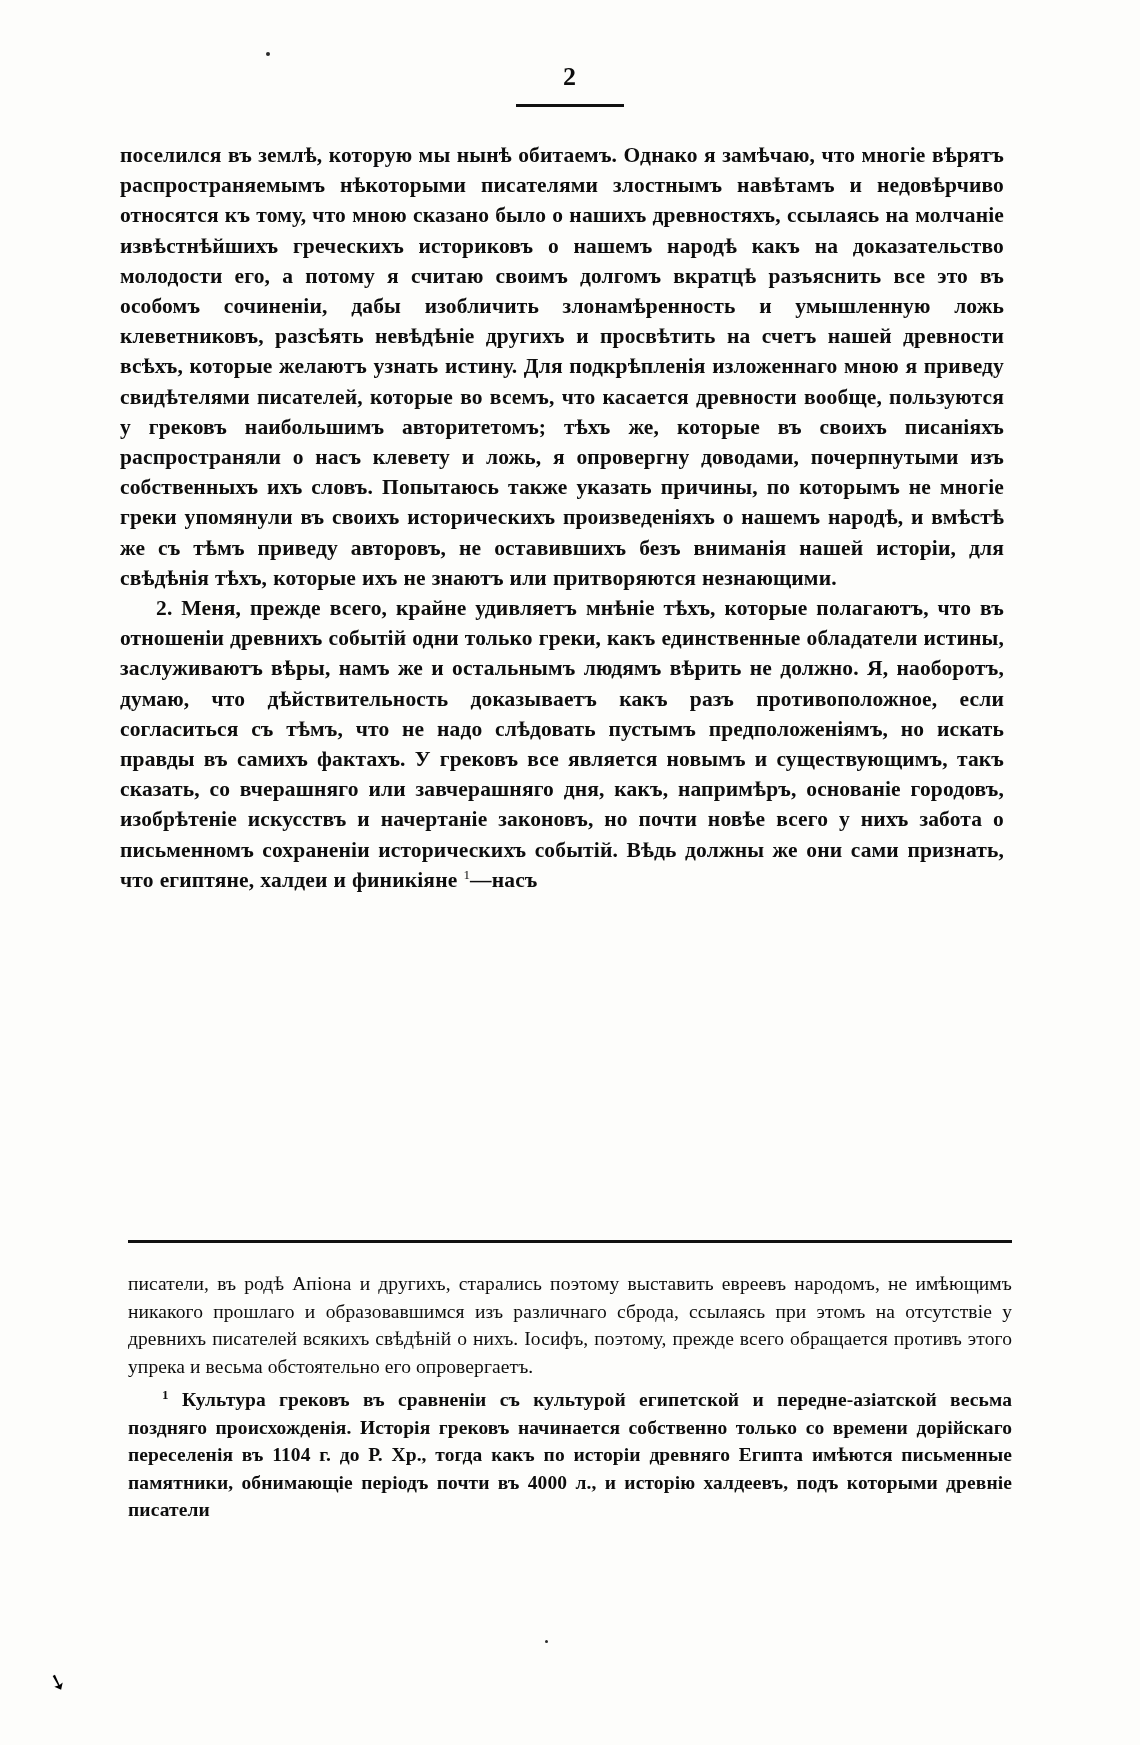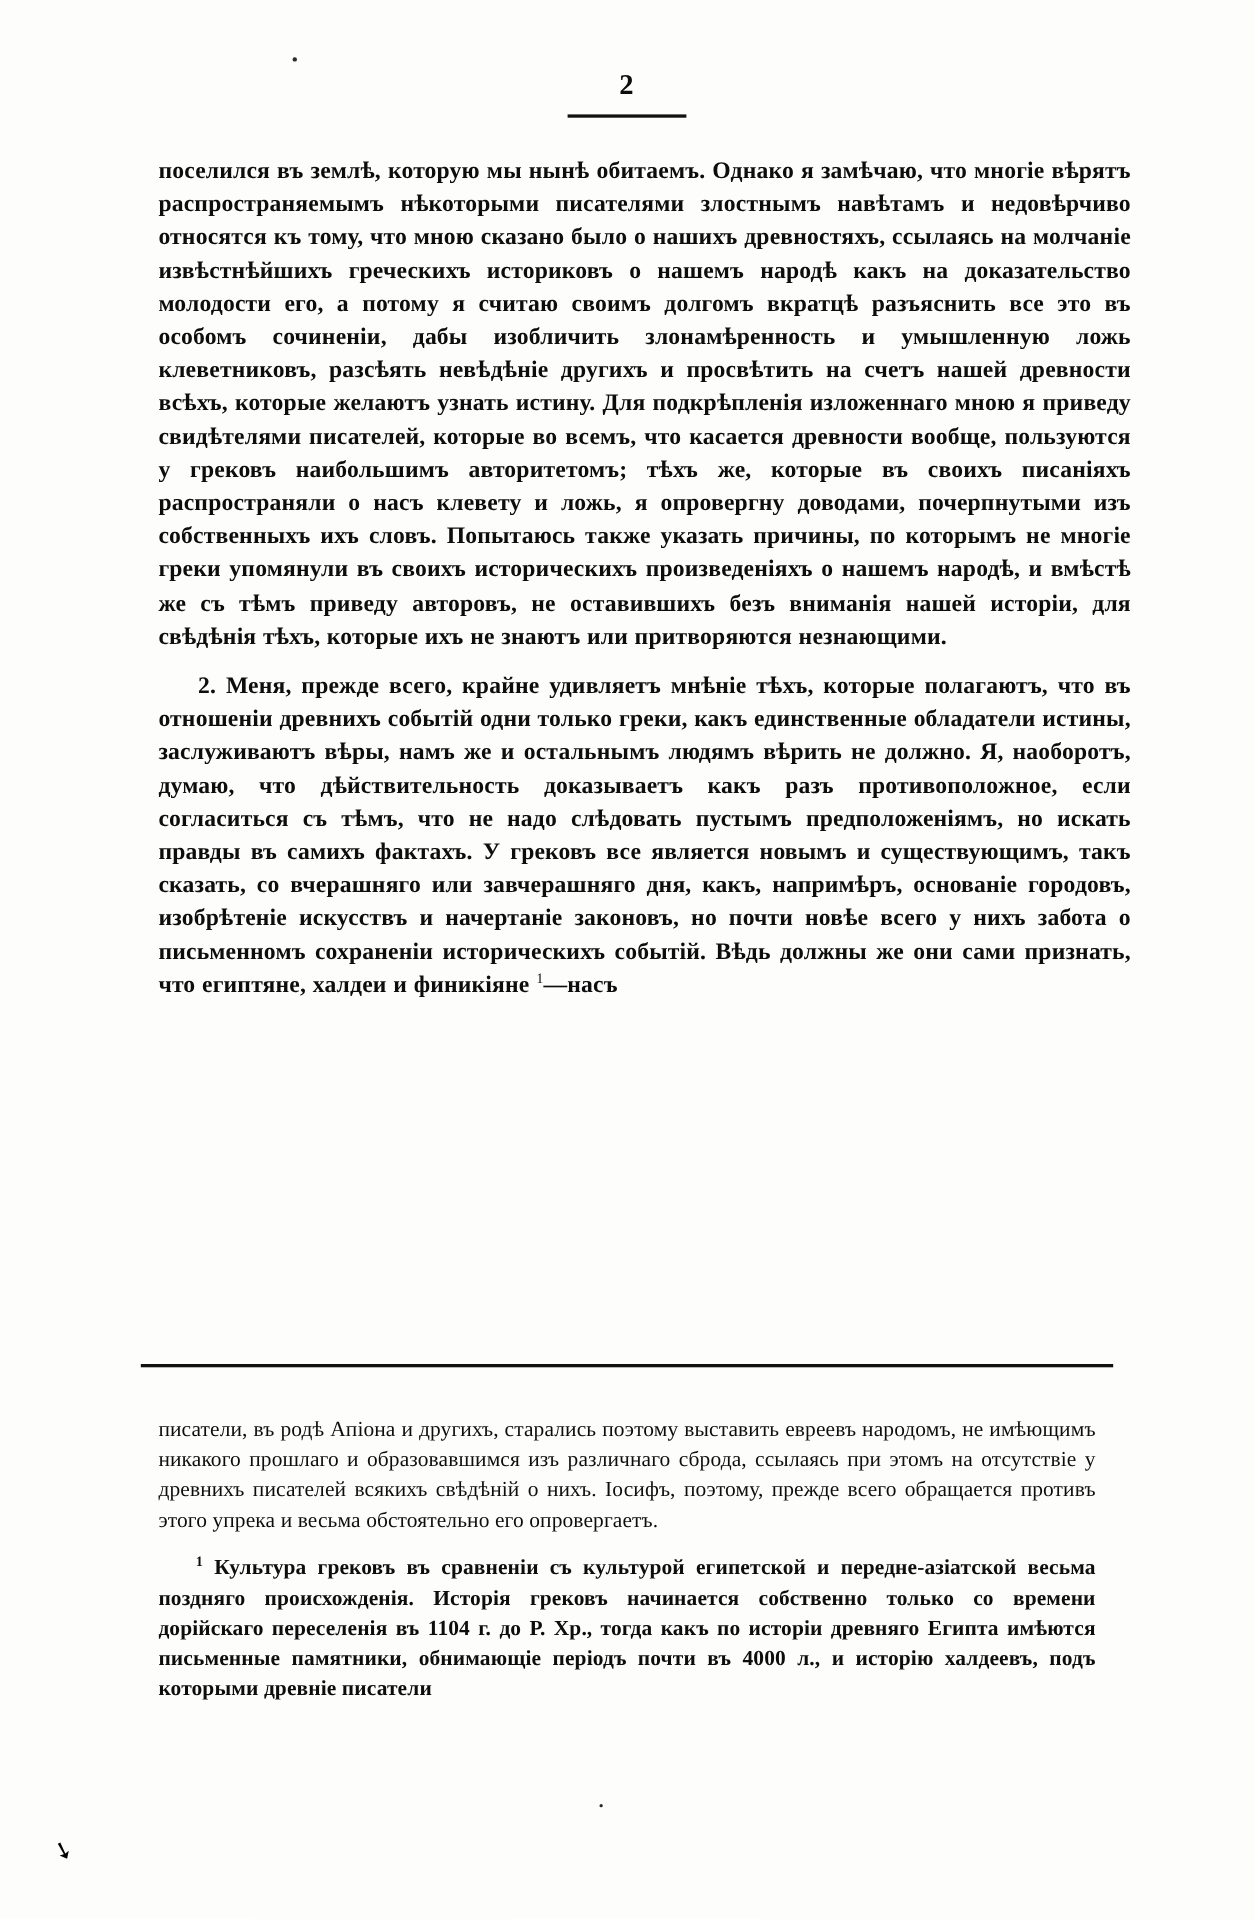--- a/index.html
+++ b/index.html
@@ -30,56 +30,55 @@
     position: absolute;
     top: 104px;
     left: 516px;
     width: 108px;
     height: 3px;
     background: #111111;
   }
   .body-block {
     position: absolute;
     top: 140px;
-    left: 144px;
+    left: 120px;
     width: 884px;
   }
   .para {
     font-size: 21.5px;
     line-height: 30.2px;
     font-weight: bold;
     text-align: justify;
     text-justify: inter-word;
     letter-spacing: 0.15px;
     margin: 0 0 0 0;
     word-spacing: 0.5px;
   }
   .para.indent {
     text-indent: 36px;
-    margin-top: 15px;
   }
   .footrule {
     position: absolute;
     top: 1240px;
     left: 128px;
     width: 884px;
     height: 3px;
     background: #111111;
   }
   .notes {
     position: absolute;
     top: 1270px;
     left: 128px;
     width: 884px;
   }
   .note {
     font-size: 19.5px;
     line-height: 27.5px;
     text-align: justify;
-    margin: 16px;
+    margin: 0;
     letter-spacing: 0.1px;
   }
   .note.second {
     margin-top: 6px;
     text-indent: 34px;
     font-weight: bold;
   }
   .note sup {
     font-size: 13px;
     vertical-align: super;

